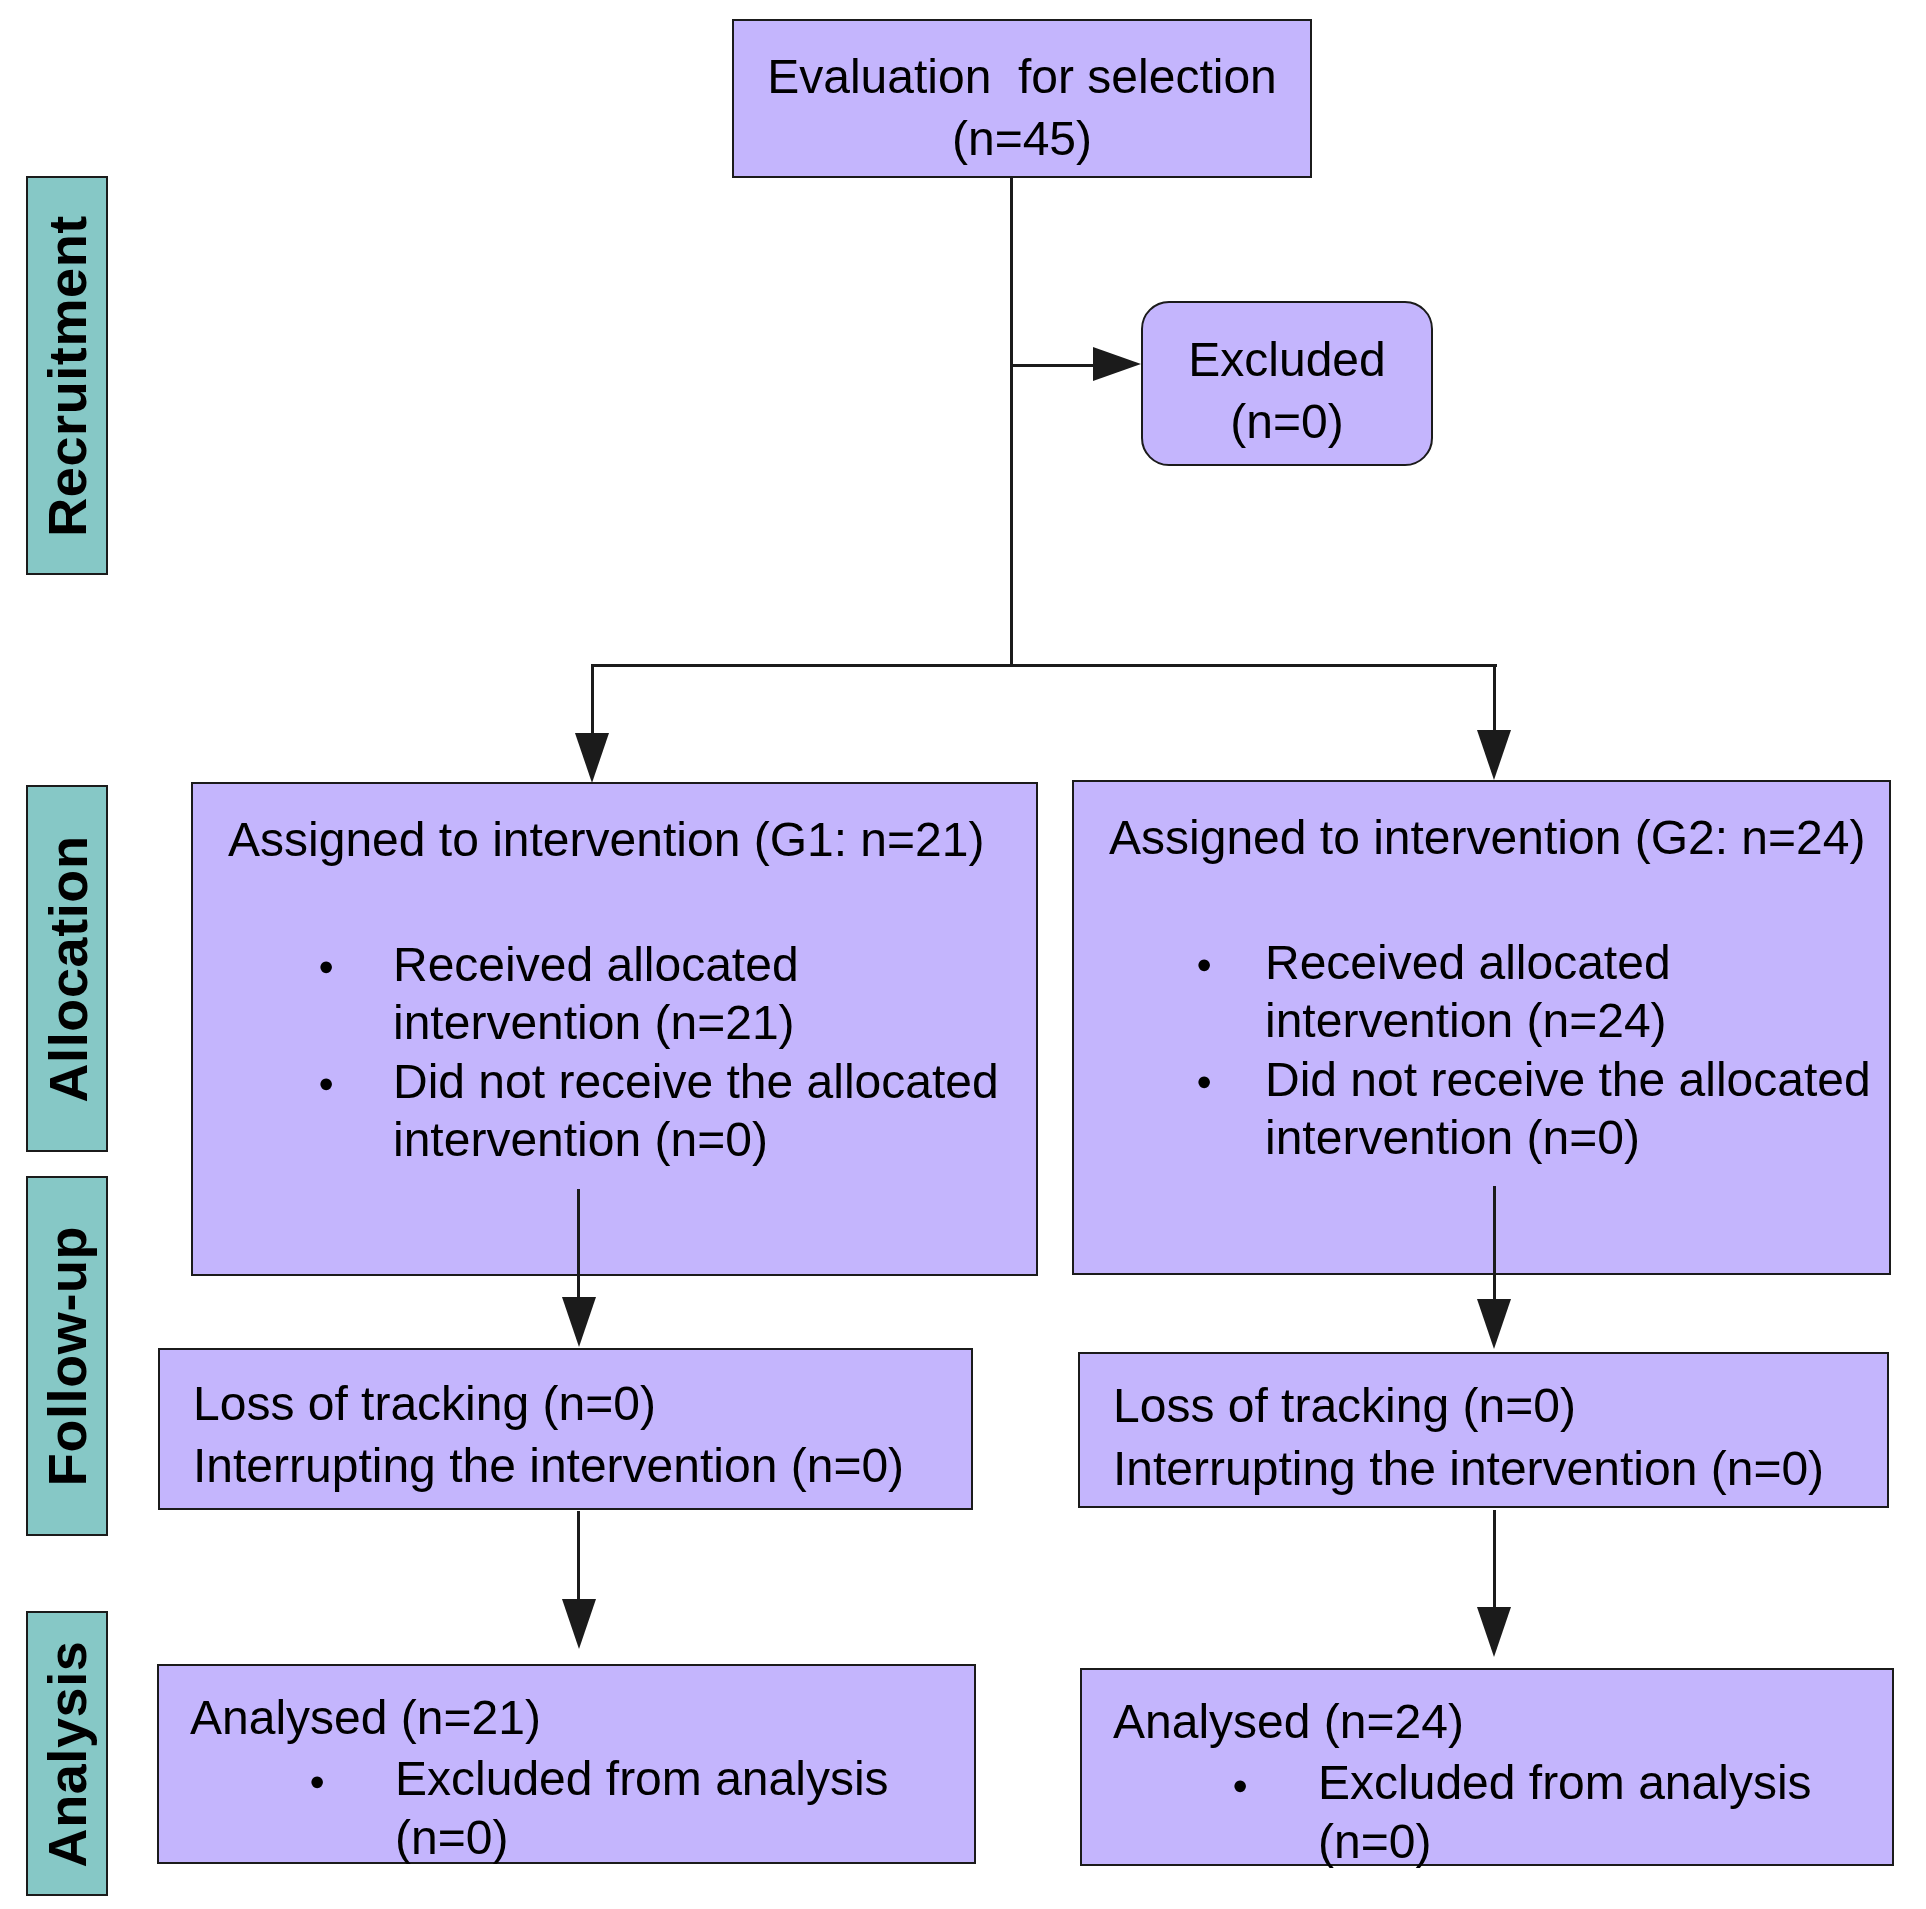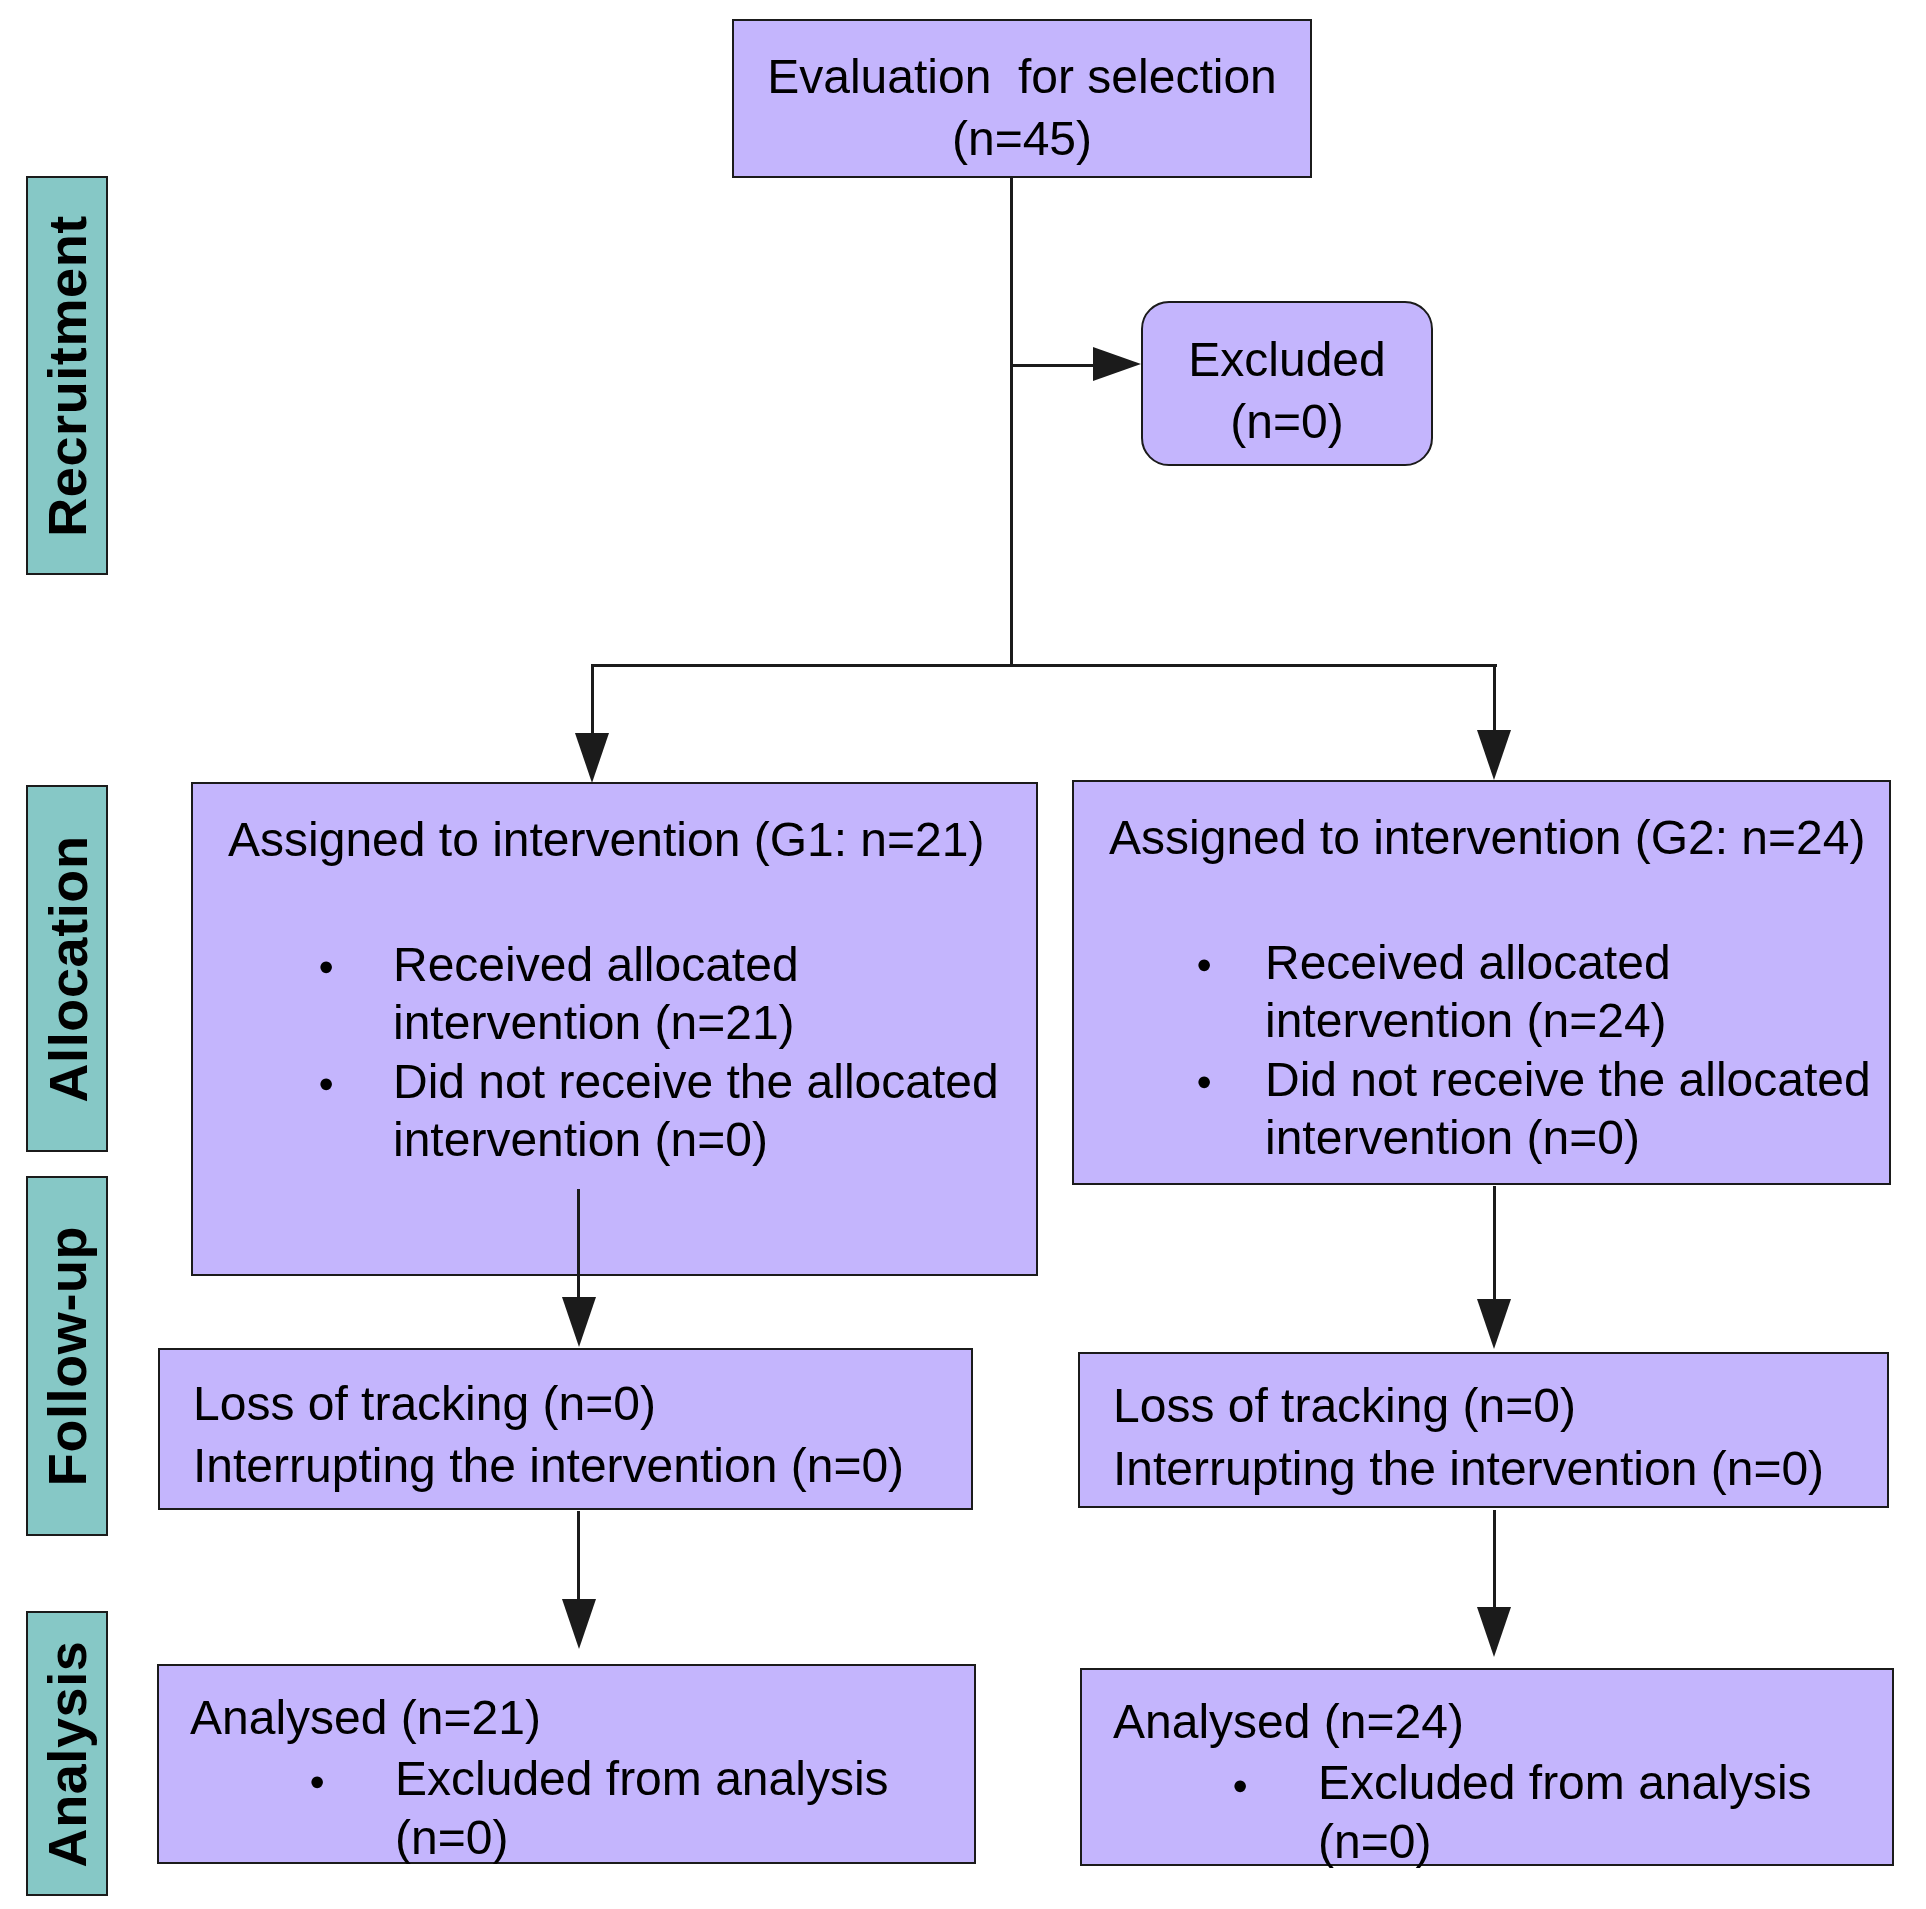--- a/index.html
+++ b/index.html
@@ -45,21 +45,21 @@
     box-sizing: border-box;
     font-size: 48px;
     line-height: 1.3;
   }
   .centered { text-align: center; }
 
   .box-evaluation { left: 732px; top: 18.6px;   width: 580px; height: 159px; padding-top: 25px; }
   .box-excluded   { left: 1141px; top: 301px;  width: 292px;  height: 165px; padding-top: 26px; border-radius: 28px; }
 
   .box-alloc-g1 { left: 172px;  top: 782px; width: 847px; height: 494px; margin-left: 19px; }
-  .box-alloc-g2 { left: 1072px; top: 780px; width: 819px; height: 405px; }
+  .box-alloc-g2 { left: 1072px; top: 780px; width: 819px; height: 495px; }
   .alloc-header { padding: 27px 11.3px 0 35px; line-height: 1.22; }
 
   .bullets { list-style: none; margin: 66px 0 0 0; padding: 0; }
   .bullets li { position: relative; line-height: 1.22; }
   .bullets li::before {
     content: "●";
     position: absolute;
     font-size: 27px;
     top: 14.6px;
   }

